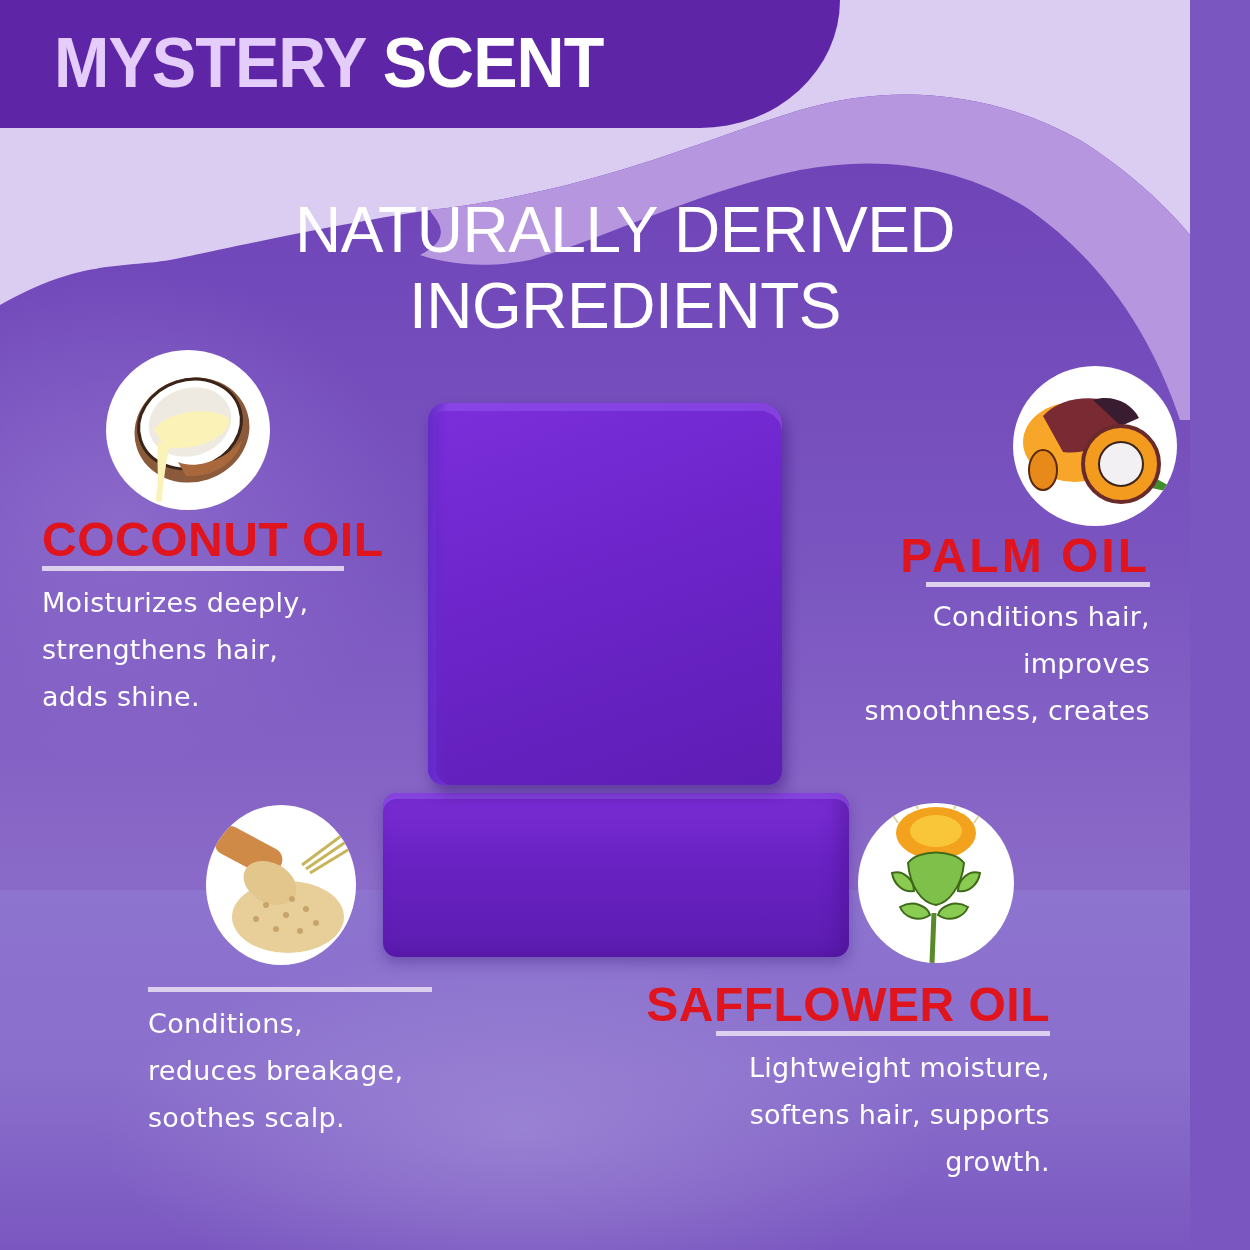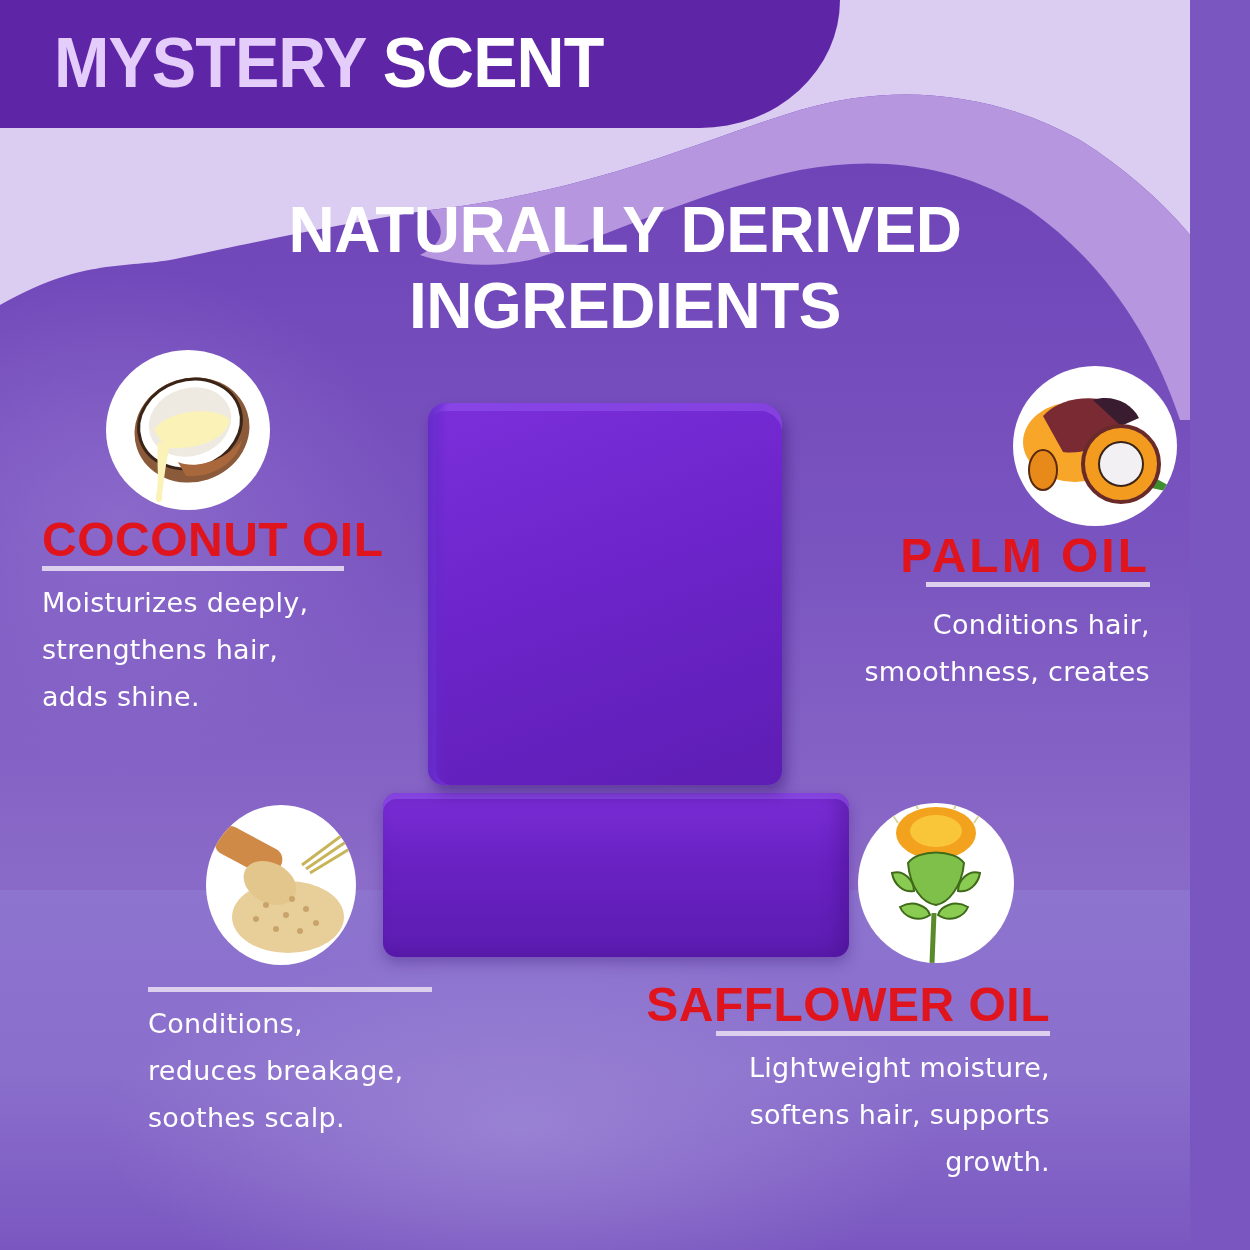--- a/index.html
+++ b/index.html
@@ -35,21 +35,21 @@
       line-height: 82px; white-space: nowrap;
       transform: scaleX(0.95); transform-origin: left center;
     }
     .brand-title .w1 { color: #e4ccfb; }
     .brand-title .w2 { color: #ffffff; }
 
     .section-title {
       position: absolute; left: 0; width: 1250px; top: 192px;
       text-align: center; color: #ffffff;
       font-family: "Liberation Sans", sans-serif;
-      font-weight: 700; font-size: 64px; line-height: 76px;
+      font-weight: 400; font-size: 64px; line-height: 76px;
       letter-spacing: -0.5px;
     }
     .section-title div { white-space: nowrap; }
 
     
     .icon-circle {
       position: absolute; border-radius: 50%; background: #ffffff;
       overflow: hidden;
     }
     .icon-circle svg { position: absolute; inset: 0; width: 100%; height: 100%; }
@@ -188,22 +188,23 @@
     <div class="desc">
       <div>Moisturizes deeply,</div>
       <div>strengthens hair,</div>
       <div>adds shine.</div>
     </div>
   </div>
 
   <div class="ingredient right" style="right:40px;top:534px;">
     <div class="name" style="letter-spacing:3px;">PALM OIL</div>
     <div class="rule" style="width:224px;"></div>
-    <div class="desc" style="margin-top:14px;">
+    <div class="desc" style="margin-top:6px;">
       <div>Conditions hair,</div>
+      <div>improves</div>
       <div>smoothness, creates</div>
     </div>
   </div>
 
   <div class="ingredient" style="left:148px;top:983px;">
     <div class="rule" style="width:284px;"></div>
     <div class="desc">
       <div>Conditions,</div>
       <div>reduces breakage,</div>
       <div>soothes scalp.</div>

